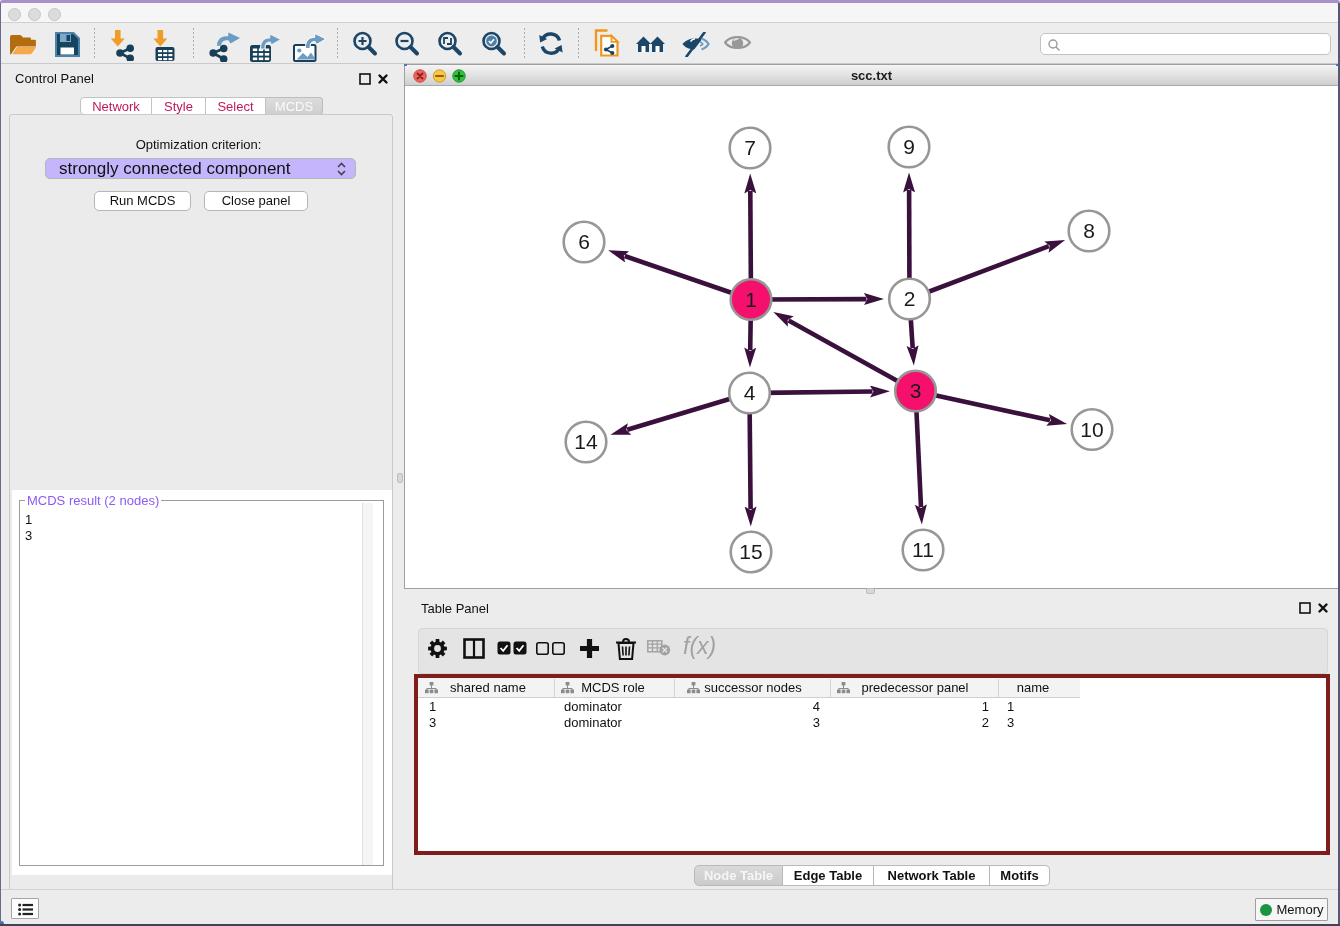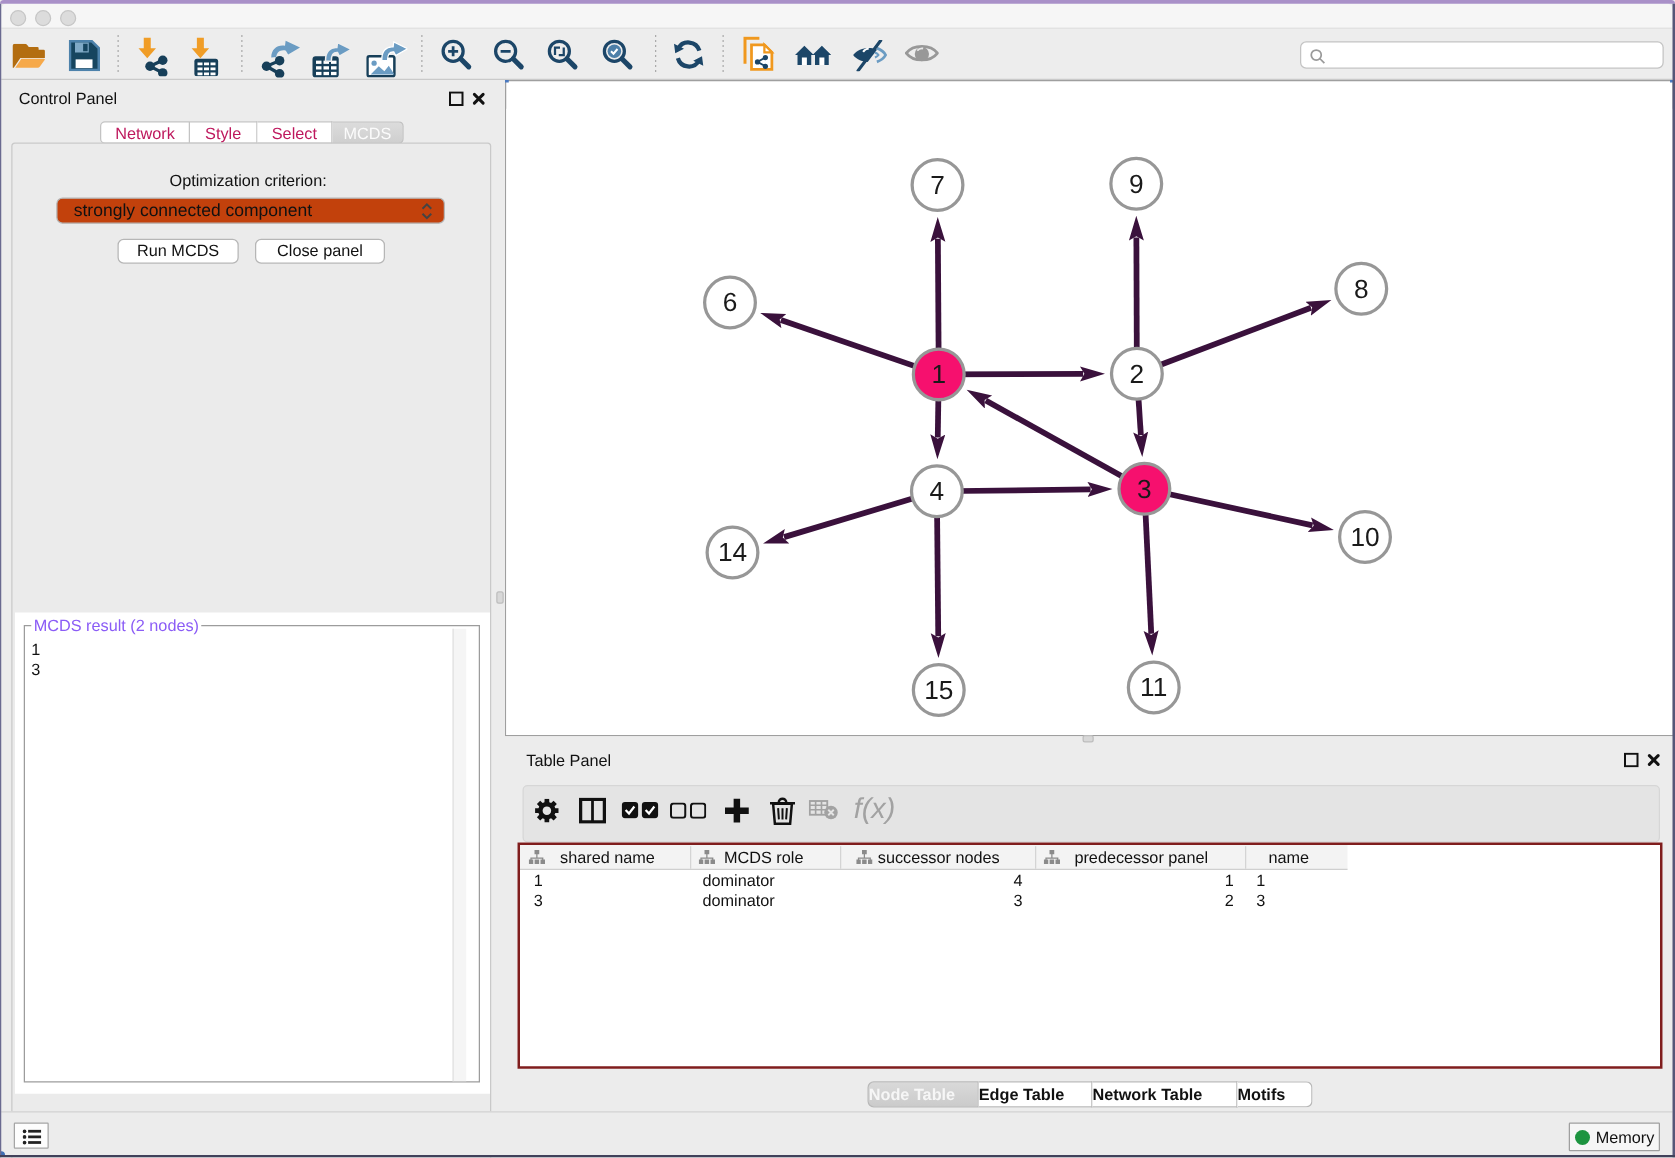--- a/index.html
+++ b/index.html
@@ -18,47 +18,47 @@
 #searchbox{position:absolute;left:1039px;top:10px;width:291px;height:22px;background:#fff;border:1px solid #c3c3c3;border-radius:5px}
 
 #cpanel{left:1px;top:64px;width:395px;height:825px;background:#ececec}
 #cp-title{position:absolute;left:14px;top:7px;font-size:13px;color:#111}
 #cp-tabs{position:absolute;left:79px;top:33px;height:18px;display:flex;font-size:13px}
 .cptab{height:18px;line-height:17px;text-align:center;background:#fff;border:1px solid #c3c3c3;border-left:none;color:#be185d;text-align:center}
 .cptab:first-child{border-left:1px solid #c3c3c3;border-radius:4px 0 0 4px}
 .cptab.sel{background:linear-gradient(#dcdcdc,#cfcfcf);color:#fbfbfb;border-radius:0 4px 4px 0;border-color:#bdbdbd}
 #cp-box{position:absolute;left:8px;top:50px;width:384px;height:829px;border:1px solid #c9c9c9;border-radius:3px;background:#ebebeb}
 #opt-label{position:absolute;left:0;top:73px;width:100%;text-align:center;font-size:13px;color:#111}
-#opt-select{position:absolute;left:44px;top:94px;width:311px;height:21px;background:#c2410c;border:1px solid #b6b6b6;border-radius:5px;font-size:14px;line-height:19px;padding-left:13px;color:#111}
+#opt-select{position:absolute;left:44px;top:94px;width:311px;height:21px;background:#c4b5fd;border:1px solid #b6b6b6;border-radius:5px;font-size:17px;line-height:19px;padding-left:13px;color:#111}
 .btn{position:absolute;height:20px;background:#fff;border:1px solid #b6b6b6;border-radius:5px;font-size:13px;text-align:center;line-height:18px;color:#111}
 #mcds-white{position:absolute;left:11px;top:426px;width:380px;height:385px;background:#fff}
 #mcds-fs{position:absolute;left:18px;top:436px;width:365px;height:366px;border:1px solid #9c9c9c}
 #mcds-legend{position:absolute;left:5px;top:-8px;background:#fff;padding:0 2px;font-size:13px;color:#8b5cf6}
 #mcds-text{position:absolute;left:1px;top:11px;width:352px;font-size:13px;color:#111;line-height:16px;padding-left:4px}
 #mcds-scroll{position:absolute;right:10px;top:2px;width:11px;height:362px;background:#f5f5f5;border-left:1px solid #e0e0e0}
 
 #vsplit{left:396px;top:64px;width:8px;height:825px;background:#ececec}
 #vgrip{position:absolute;left:1px;top:409px;width:6px;height:10px;background:#d8d8d8;border:1px solid #bdbdbd;border-radius:2px}
 #iframe{left:404px;top:64px;width:935px;height:525px;border:1px solid #9f9f9f;background:#fff}
 #ititle{position:absolute;left:0;top:0;width:100%;height:21px;background:linear-gradient(#f5f5f5,#cfcfcf);border-bottom:1px solid #a9a9a9}
 #ititle .t{position:absolute;top:3px;left:0;width:100%;text-align:center;font-size:13px;font-weight:bold;color:#1a1a1a}
 #canvas{position:absolute;left:0;top:22px;width:933px;height:501px;background:#fff}
 #hsplit{left:404px;top:589px;width:935px;height:8px;background:#ececec}
 #hgrip{position:absolute;left:462px;top:-1px;width:9px;height:6px;background:#d8d8d8;border:1px solid #bdbdbd;border-radius:2px}
 
 #tpanel{left:404px;top:597px;width:935px;height:291px;background:#ececec}
 #tp-title{position:absolute;left:17px;top:4px;font-size:13px;color:#111}
 #tp-toolbar{position:absolute;left:14px;top:31px;width:910px;height:46px;background:#e4e4e4;border:1px solid #d6d6d6;border-radius:4px}
-#tbl{position:absolute;left:10px;top:77px;width:916px;height:181px;background:#fff;border:2px solid #7f1d1d}
+#tbl{position:absolute;left:10px;top:77px;width:916px;height:181px;background:#fff;border:4px solid #7f1d1d}
 #tbl-head{position:absolute;left:0;top:0;width:662px;height:20px;background:#f3f3f3;border-bottom:1px solid #cfcfcf;font-size:13px;color:#111}
 .th{position:absolute;top:2px;text-align:center}
 .thsep{position:absolute;top:1px;width:1px;height:18px;background:#d4d4d4}
 .row{position:absolute;font-size:13px;color:#111}
 #tp-tabs{position:absolute;left:290px;top:268px;height:21px;display:flex;font-size:13px;font-weight:600}
-.tptab{height:21px;line-height:20px;background:#fff;border:1px solid #b9b9b9;border-left:none;color:#111}
+.tptab{height:21px;line-height:20px;text-align:center;background:#fff;border:1px solid #b9b9b9;border-left:none;color:#111}
 .tptab:first-child{border-left:1px solid #b9b9b9;border-radius:5px 0 0 5px}
 .tptab:last-child{border-radius:0 5px 5px 0}
 .tptab.sel{background:linear-gradient(#d9d9d9,#cbcbcb);color:#f6f6f6}
 
 #statusbar{left:1px;top:889px;width:1337px;height:36px;background:#ececec;border-top:1px solid #d2d2d2}
 #sb-left{position:absolute;left:10px;top:8px;width:28px;height:21px;background:#fdfdfd;border:1px solid #a5a5a5;border-radius:1px}
 #sb-mem{position:absolute;right:10px;top:8px;width:73px;height:23px;background:#f6f6f6;border:1px solid #9f9f9f;border-radius:1px;font-size:13px;color:#111;text-align:center;line-height:21px}
 svg{display:block}
 </style></head>
 <body>
@@ -231,20 +231,31 @@
   <div id="mcds-fs">
     <div id="mcds-legend">MCDS result (2 nodes)</div>
     <div id="mcds-text">1<br>3</div>
     <div id="mcds-scroll"></div>
   </div>
 </div>
 <div class="abs" id="vsplit">
     <div id="vgrip"></div>
   </div>
 <div class="abs" id="iframe">
+  <div id="ititle">
+  <svg style="position:absolute;left:8px;top:4px" width="60" height="14" viewBox="0 0 60 14">
+    <circle cx="7" cy="7" r="6.2" fill="#ec6560" stroke="#c94841" stroke-width="1"></circle>
+    <path d="M4.5 4.5 L9.5 9.5 M9.5 4.5 L4.5 9.5" stroke="#8f1f17" stroke-width="1.8" stroke-linecap="round"></path>
+    <circle cx="26.5" cy="7" r="6.2" fill="#f7c848" stroke="#d19e27" stroke-width="1"></circle>
+    <path d="M23 7 L30 7" stroke="#985f00" stroke-width="2" stroke-linecap="round"></path>
+    <circle cx="46" cy="7" r="6.2" fill="#33c03f" stroke="#1f942e" stroke-width="1"></circle>
+    <path d="M42.5 7 L49.5 7 M46 3.5 L46 10.5" stroke="#006400" stroke-width="2" stroke-linecap="round"></path>
+  </svg>
+  <div class="t">scc.txt</div>
+    </div>
   <div id="canvas">
   <svg width="933" height="501" viewBox="0 0 933 501">
     <defs>
           <marker id="arr" markerUnits="userSpaceOnUse" markerWidth="22" markerHeight="13" refX="2.5" refY="6" orient="auto">
             <path d="M0,0 L20,6 L0,12 L3.5,6 z" fill="#3a113c"></path>
           </marker>
         </defs>
     <g stroke="#3a113c" stroke-width="4.6" marker-end="url(#arr)">
     <line x1="346.0" y1="212.5" x2="345.3" y2="104.0"></line>
     <line x1="346.0" y1="212.5" x2="219.7" y2="169.0"></line>

